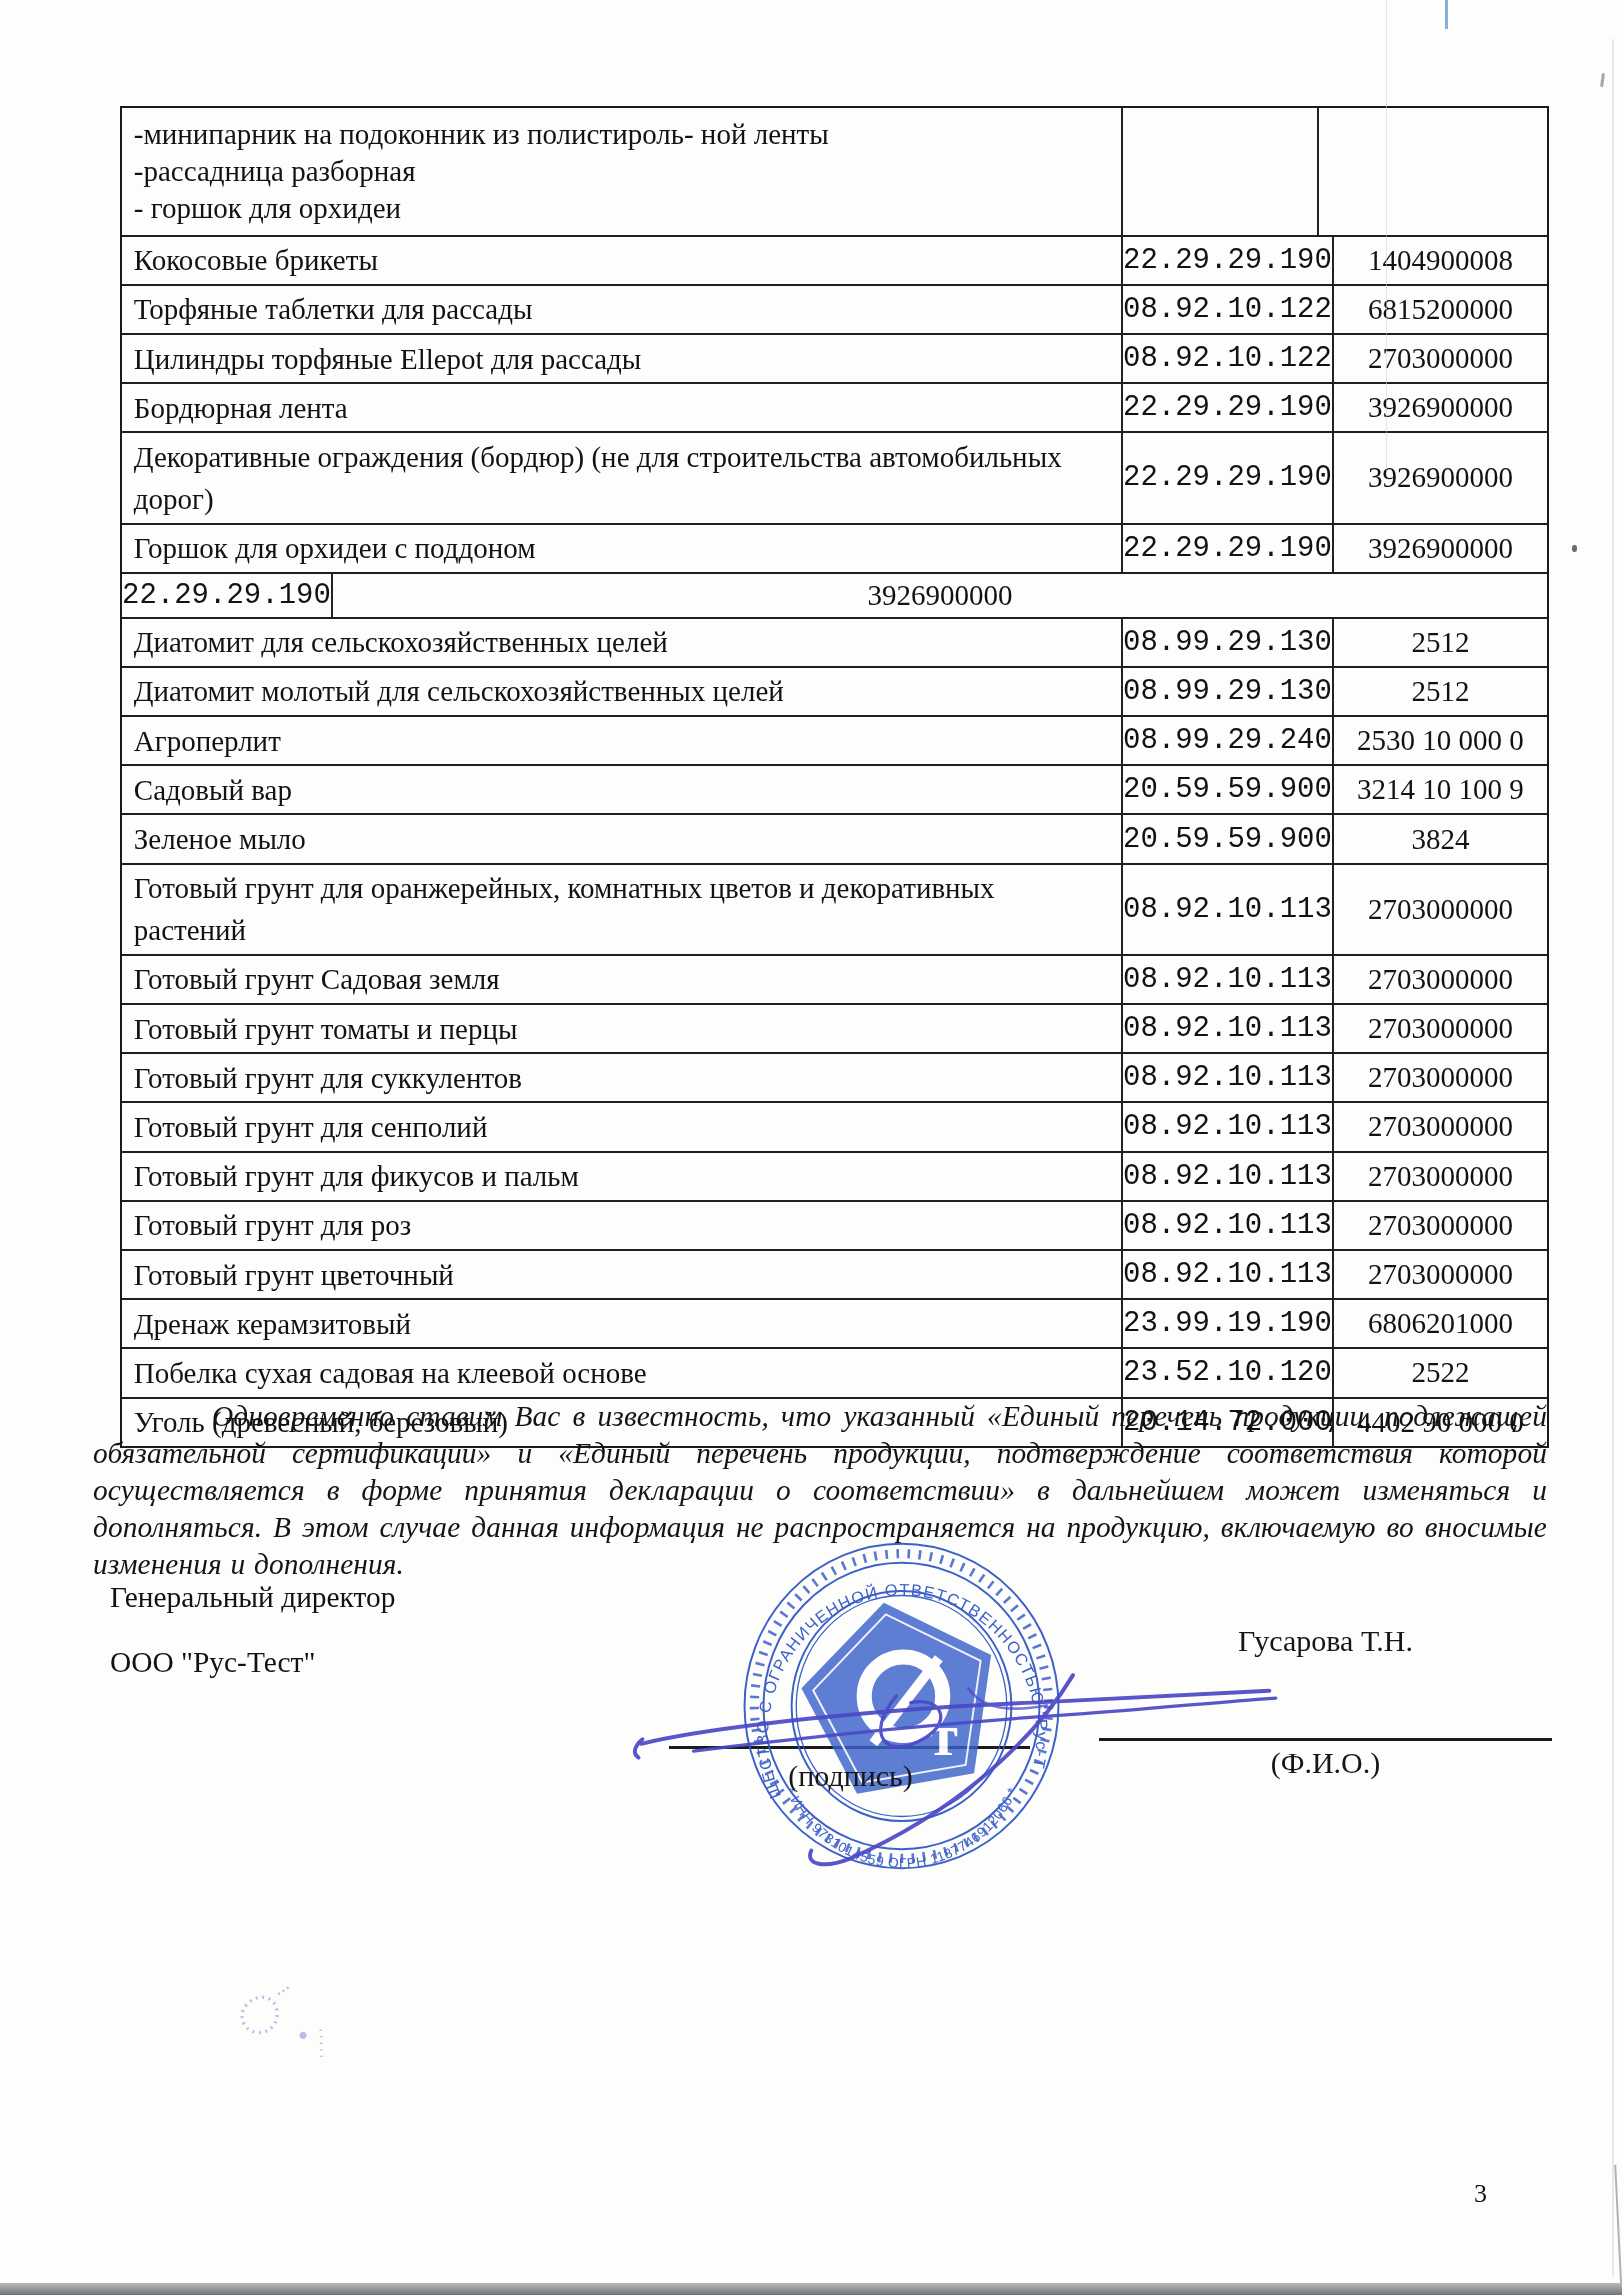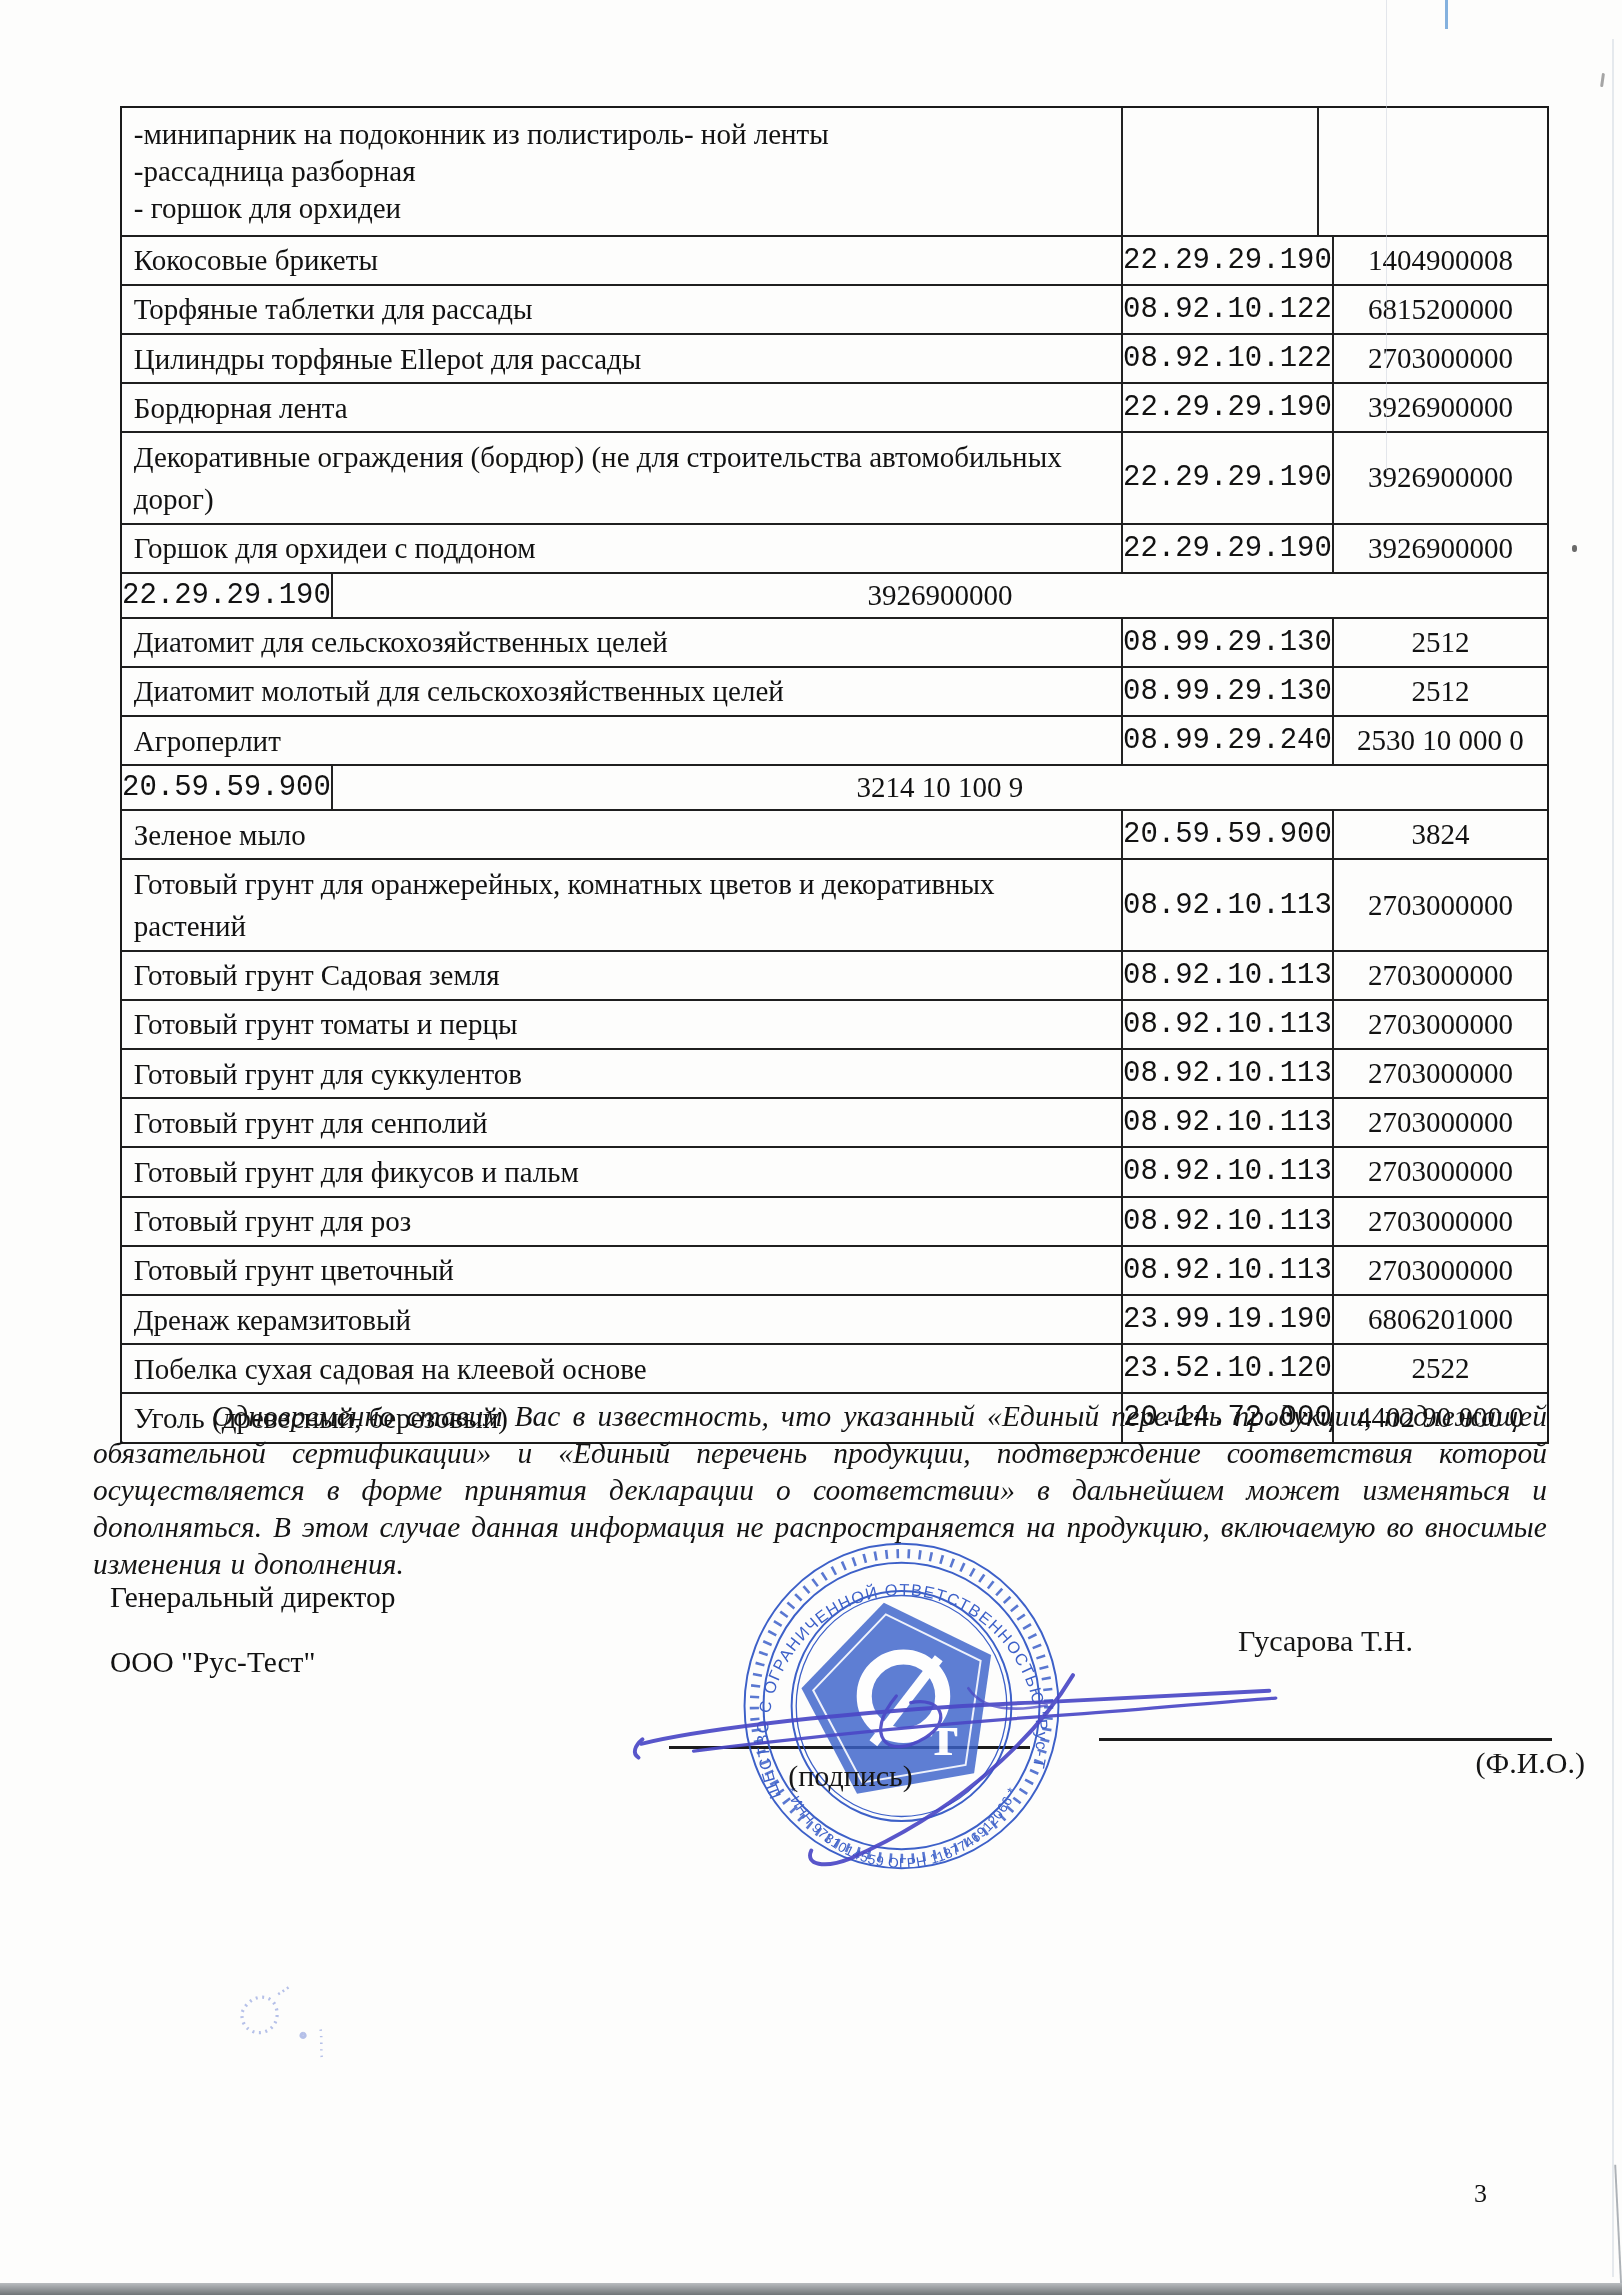--- a/index.html
+++ b/index.html
@@ -32,21 +32,21 @@
   
   .abs { position:absolute; }
   .sig-title   { left:110px; top:1581px; font-size:29.4px; }
   .sig-company { left:110px; top:1646px; font-size:29.4px; }
   .line { position:absolute; background:#1c1c1c; height:2.6px; }
   .line-sign { left:669px; top:1746px; width:361px; }
   .line-fio  { left:1099px; top:1738px; width:453px; }
   .cap { position:absolute; font-size:30px; color:#161616; }
   .cap-sign { left:713px; top:1759px; width:275px; text-align:center; z-index:6; }
   .cap-name { left:1099px; top:1624px; width:453px; text-align:center; }
-  .cap-fio  { left:1132px; top:1746px; width:453px; text-align:right; }
+  .cap-fio  { left:1099px; top:1746px; width:453px; text-align:center; }
   .pagenum { position:absolute; left:1461px; top:2179px; width:39px; text-align:center; font-size:26px; }
   
   .stamp { position:absolute; left:738px; top:1539px; z-index:3; opacity:.93; }
   .pen   { position:absolute; left:615px;  top:1662px; z-index:5; }
   
   .art-vline1 { position:absolute; left:1386px; top:0; width:1.3px; height:471px; background:#cdd3dc; opacity:.55; }
   .art-vline2 { position:absolute; left:1612px; top:39px; width:2px; height:2238px; background:#dfe3e8; opacity:.8; }
   .art-bluetick { position:absolute; left:1445px; top:0; width:2.6px; height:29px; background:#6fa3d8; opacity:.85; }
   .art-dot1 { position:absolute; left:1572px; top:545px; width:4.6px; height:6.5px; border-radius:50%; background:#3a3a3a; opacity:.75; }
   .art-quote { position:absolute; left:1601px; top:73px; width:2.6px; height:14.4px; background:#6a6a6a; opacity:.6; border-radius:1.3px; transform:rotate(8deg); }
@@ -187,20 +187,23 @@
           </div>
       <div class="cell cell-okpd">
             <span>08.99.29.240</span>
           </div>
       <div class="cell cell-tnved">
             <span>2530 10 000 0</span>
           </div>
     </div>
 
     <div class="t-row">
+      <div class="cell cell-name">
+            <span>Садовый вар</span>
+          </div>
       <div class="cell cell-okpd">
             <span>20.59.59.900</span>
           </div>
       <div class="cell cell-tnved">
             <span>3214 10 100 9</span>
           </div>
     </div>
 
     <div class="t-row">
       <div class="cell cell-name">

